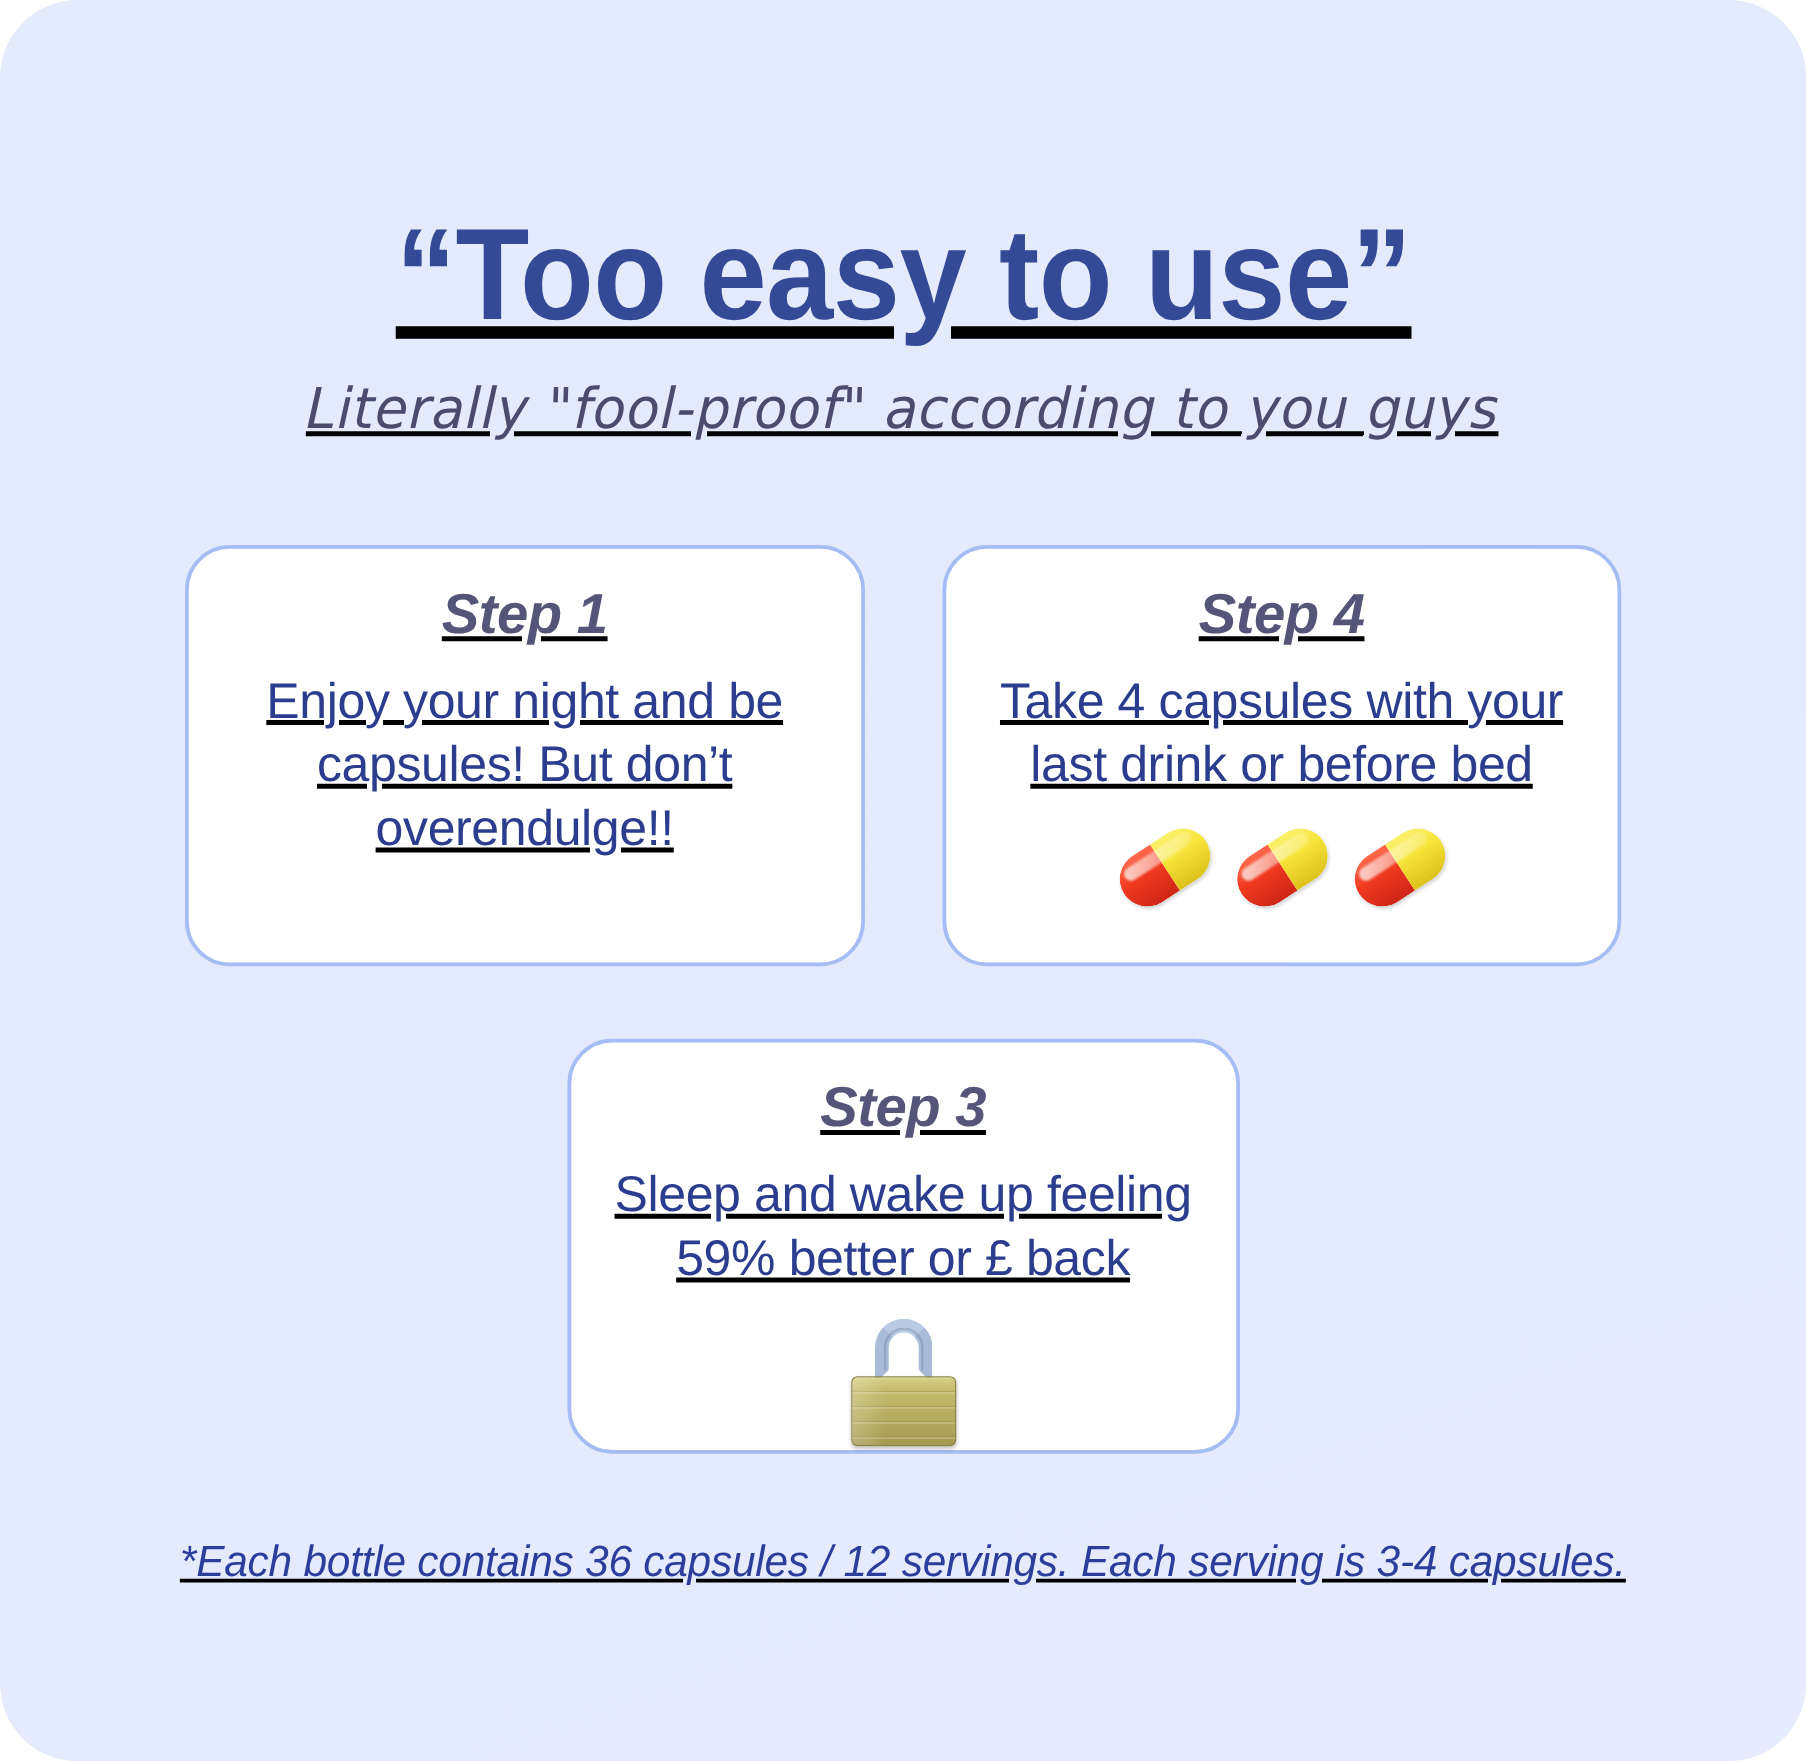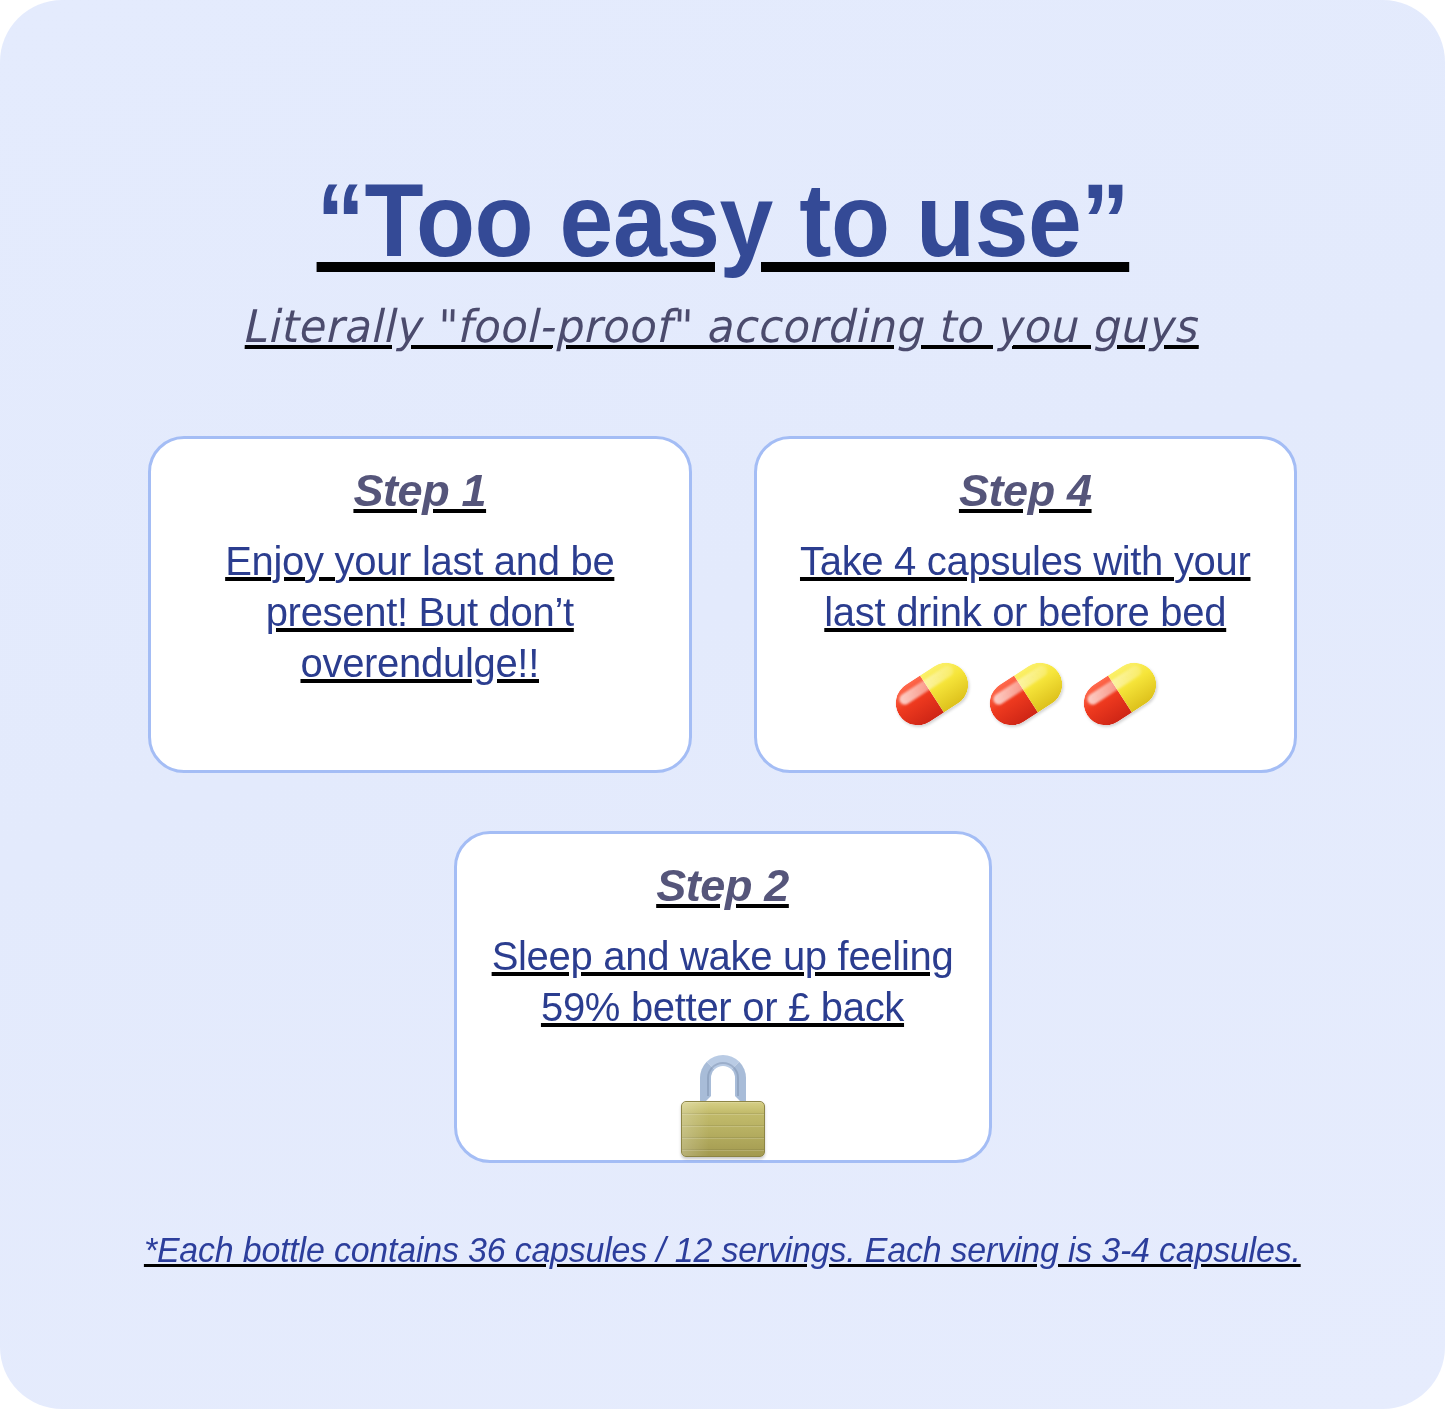--- a/index.html
+++ b/index.html
@@ -252,21 +252,21 @@
 
 <div class="panel">
 
   <h1 class="title">“Too easy to use”</h1>
   <p class="subtitle">Literally "fool-proof" according to you guys</p>
 
   <div class="cards-row">
 
     <div class="card">
       <p class="step-label">Step 1</p>
-      <p class="step-body">Enjoy your last and be present! But don’t overendulge!!</p>
+      <p class="step-body">Enjoy your night and be capsules! But don’t overendulge!!</p>
     </div>
 
     <div class="card">
       <p class="step-label">Step 4</p>
       <p class="step-body">Take 4 capsules with your last drink or before bed</p>
       <div class="emoji-row">
         <span class="capsule">
           <span class="capsule-body">
             <span class="cap-half cap-red"></span>
             <span class="cap-half cap-yellow"></span>
@@ -287,21 +287,21 @@
             <span class="cap-gloss"></span>
           </span>
         </span>
       </div>
     </div>
 
   </div>
 
   <div class="card-row2">
     <div class="card step3">
-      <p class="step-label">Step 2</p>
+      <p class="step-label">Step 3</p>
       <p class="step-body">Sleep and wake up feeling 59% better or £ back</p>
       <div class="emoji-row">
         <span class="padlock">
           <span class="lock-shackle"></span>
           <span class="lock-body"></span>
         </span>
       </div>
     </div>
   </div>
 

